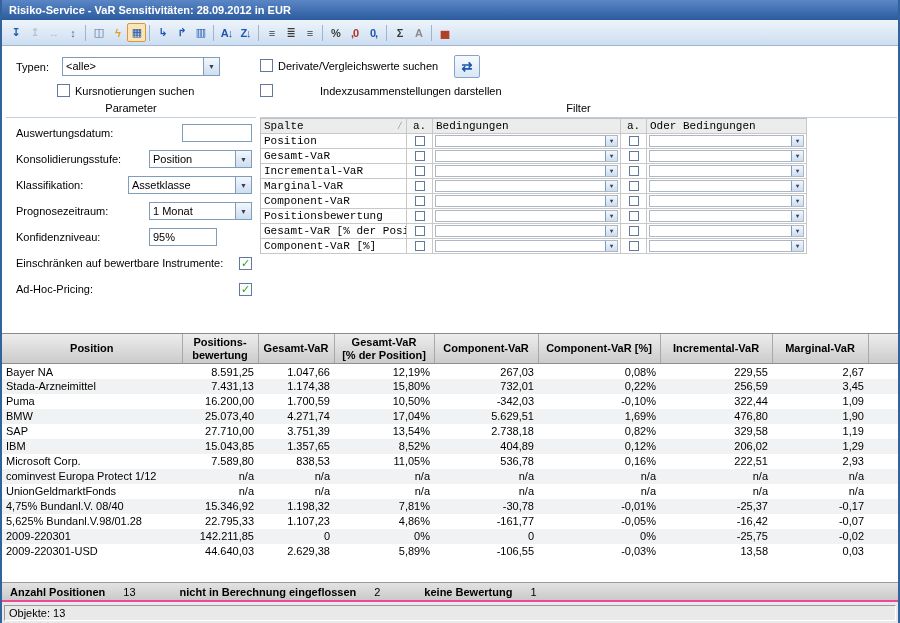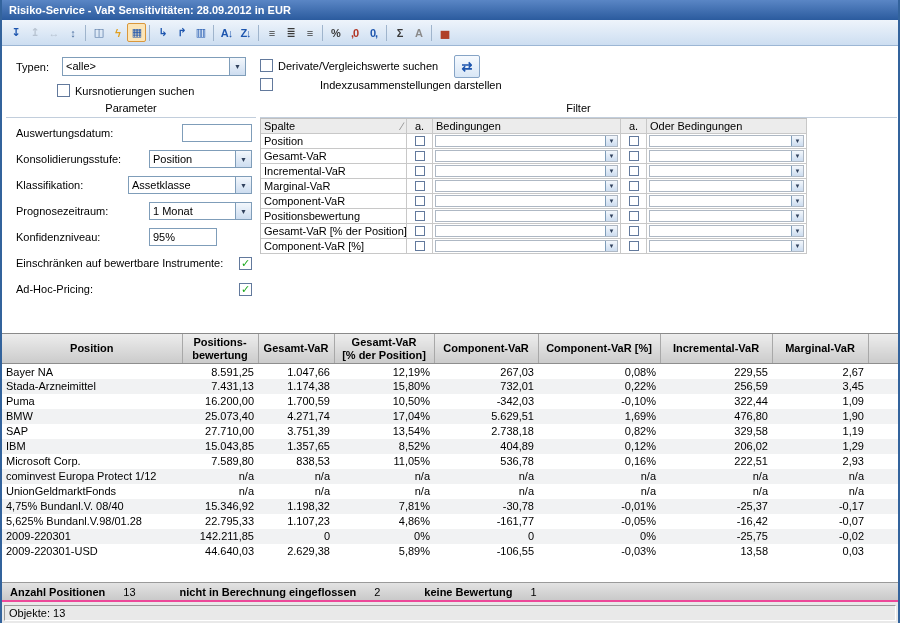--- a/index.html
+++ b/index.html
@@ -25,26 +25,26 @@
   
   .upper { position:relative; flex:0 0 287px; height:287px; background:#fff; }
   .lbl { position:absolute; white-space:nowrap; }
   .typen-label { left:14px; top:15px; }
 
   .combo { border:1px solid #7f9db9; background:#fff; height:19px; display:flex; align-items:stretch; }
   .combo-val { flex:1; padding:2px 3px; overflow:hidden; white-space:nowrap; }
   .combo-arrow { width:16px; flex:0 0 16px; border-left:1px solid #7f9db9;
                  background:linear-gradient(#f3f7fc,#cdddf0); display:flex; align-items:center; justify-content:center;
                  font-size:7px; color:#30415d; }
-  .typen-combo { position:absolute; left:60px; top:11px; width:184px; }
+  .typen-combo { position:absolute; left:60px; top:11px; width:158px; }
 
   .cbwrap { position:absolute; display:flex; align-items:center; gap:5px; white-space:nowrap; cursor:default; }
   .cb-derivate { left:258px; top:13px; }
   .cb-kurs { left:55px; top:38px; }
-  .cb-index { left:258px; top:32px;gap:47px; }
+  .cb-index { left:258px; top:38px;gap:47px; }
   .checkbox { width:13px; height:13px; flex:0 0 13px; border:1px solid #62799c; background:#fff;
               display:inline-flex; align-items:center; justify-content:center;
               font-size:11px; line-height:1; color:#1ca81c; font-weight:bold; }
 
   .refresh-btn { position:absolute; left:452px; top:9px; width:26px; height:23px;
                  border:1px solid #86a4c6; border-radius:2px; background:linear-gradient(#f6faff,#d8e6f5);
                  color:#1d55ae; font-weight:bold; font-size:13px; display:flex; align-items:center; justify-content:center; }
 
   .caption { position:absolute; text-align:center; border-bottom:1px solid #c2cedc; padding-bottom:3px; color:#000; }
   .caption-parameter { left:4px; top:56px; width:250px; }
@@ -60,21 +60,21 @@
   .param-row.p1 .ctrl { width:185px; }
   .param-row.p2 .ctrl { width:103px; }
   .param-row.p3 .ctrl { width:124px; }
   .param-row.p4 .ctrl { width:103px; }
   .param-row.p5 .ctrl { width:68px; margin-right:35px; }
 
   
   .filter-grid { position:absolute; left:258px; top:72px; width:547px; border-top:1px solid #c0c0c0; border-left:1px solid #c0c0c0; }
   .filter-header, .filter-row { display:flex; }
   .fcell { border-right:1px solid #c8c8c8; border-bottom:1px solid #c8c8c8; height:15px;
-           display:flex; align-items:center; padding:0 3px; overflow:hidden; white-space:nowrap; }
+           display:flex; align-items:center; padding:0 3px; overflow:hidden; white-space:nowrap;font-family:Liberation Mono, monospace; }
   .filter-header .fcell { background:#ececec; }
   .fh0, .fc-name { width:146px; flex:0 0 146px; }
   .fh1, .fh3 { width:26px; flex:0 0 26px; justify-content:center; }
   .fh2 { width:188px; flex:0 0 188px; }
   .fh4 { width:160px; flex:0 0 160px; }
   .fc-cb { width:26px; flex:0 0 26px; justify-content:center; }
   .fc-combo { width:188px; flex:0 0 188px; padding:1px 2px; }
   .fc-combo2 { width:160px; flex:0 0 160px; padding:1px 2px; }
   .filter-row .combo { flex:1; height:12px; border-color:#aeb8c4; }
   .filter-row .combo-val { padding:0 2px; font-size:9px; }

